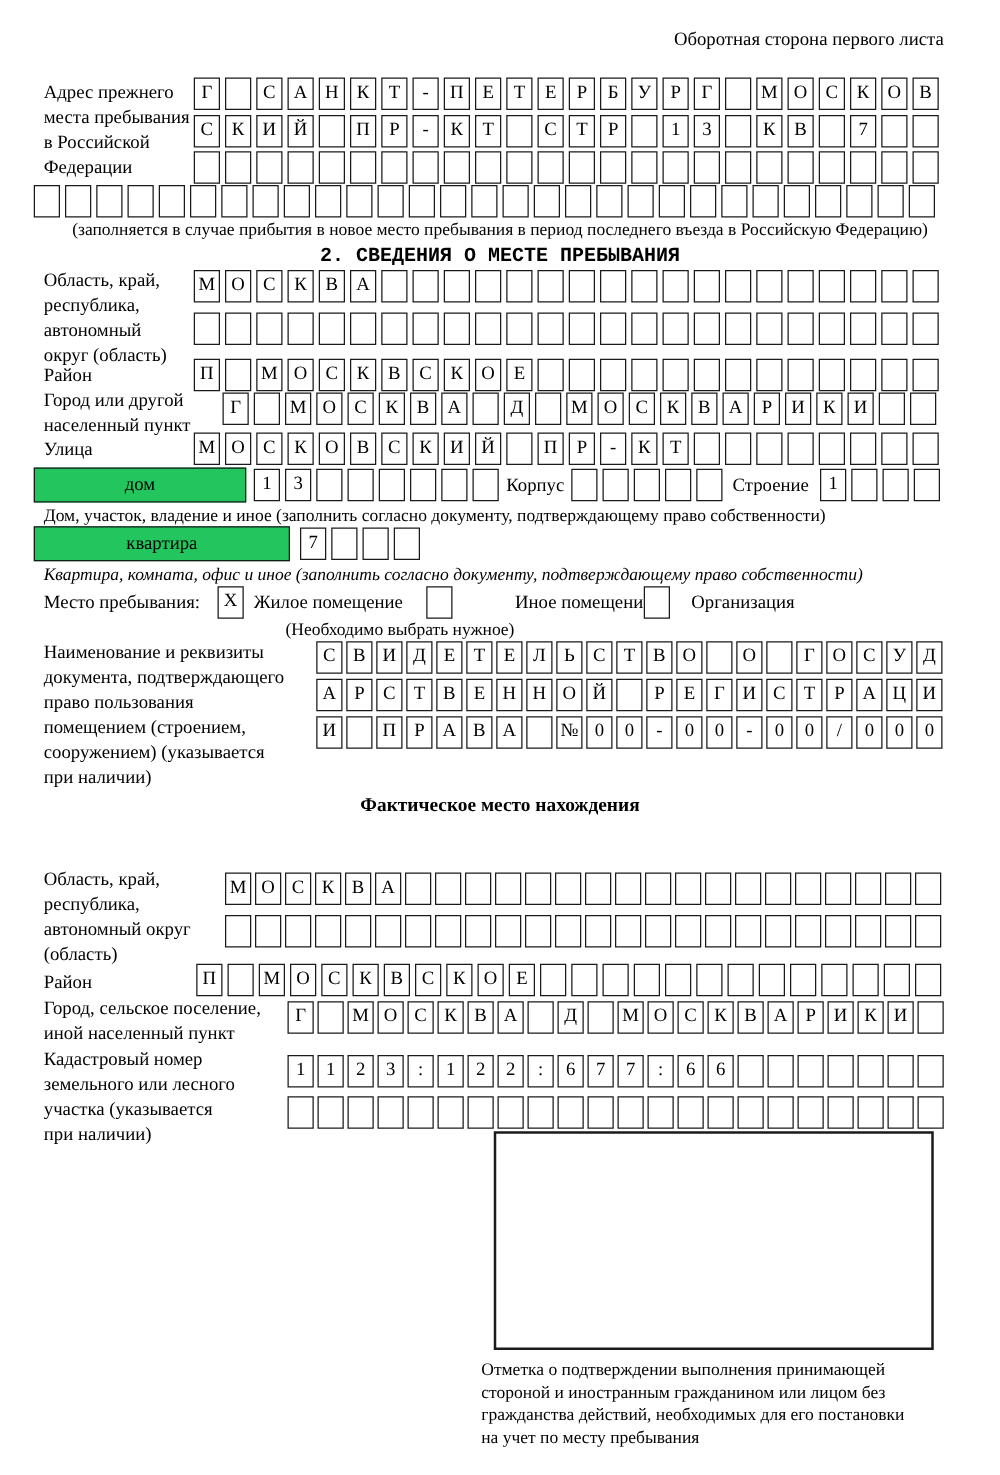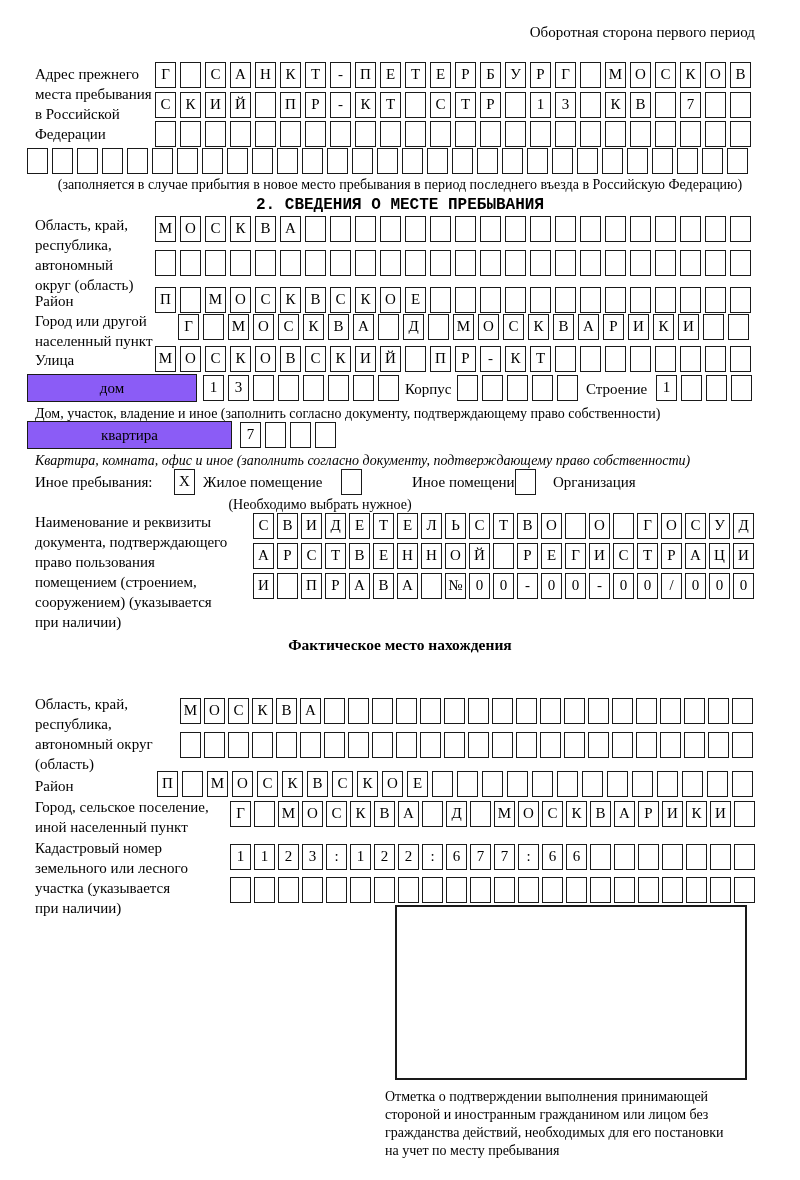--- a/index.html
+++ b/index.html
@@ -19,37 +19,37 @@
 
   .boxrow { position:absolute; display:flex; gap:4px; }
   .boxrow.tight { gap:3px; }
   .cbox {
     flex:0 0 auto; width:21px; height:26px;
     border:1.6px solid #1a1a1a;
     font-size:15px; line-height:23px; text-align:center;
     background:#fff;
   }
   .wide-box {
-    position:absolute; border:1.6px solid #1a1a1a; background:#8b5cf6;
+    position:absolute; border:1.6px solid #1a1a1a; background:#22c55e;
     display:flex; align-items:center; justify-content:center; font-size:15px;
   }
   .checkbox {
     position:absolute; width:21px; height:26px; border:1.6px solid #1a1a1a;
     text-align:center; line-height:23px; font-size:15px; background:#fff;
   }
   .stamp-rect { position:absolute; border:2px solid #1a1a1a; background:#fff; }
   .note-lines div { line-height:20px; }
   .stamp-note div { line-height:18px; }
 </style>
 </head>
 <body>
 
 <div class="page">
 
-  <div class="abs" style="top:24px; right:45px; font-size:15px;">Оборотная сторона первого период</div>
+  <div class="abs" style="top:24px; right:45px; font-size:15px;">Оборотная сторона первого листа</div>
 
   <div class="abs label label-tight" style="left:35px; top:64px; width:120px;">
       <div>Адрес прежнего</div>
       <div>места пребывания</div>
       <div>в Российской</div>
       <div>Федерации</div>
     </div>
   <div class="boxrow" style="left:155px; top:62px;">
       <span class="cbox">Г</span>
       <span class="cbox"></span>
@@ -338,21 +338,21 @@
 
   <div class="wide-box" style="left:27px; top:421px; width:205px; height:28px;">квартира</div>
   <div class="boxrow" style="left:240px; top:422px;">
       <span class="cbox">7</span>
       <span class="cbox"></span>
       <span class="cbox"></span>
       <span class="cbox"></span>
     </div>
   <div class="abs caption" style="left:35px; top:453px;font-style:italic;">Квартира, комната, офис и иное (заполнить согласно документу, подтверждающему право собственности)</div>
 
-  <div class="abs label" style="left:35px; top:472px;">Иное пребывания:</div>
+  <div class="abs label" style="left:35px; top:472px;">Место пребывания:</div>
   <div class="checkbox" style="left:174px; top:469px;">X</div>
   <div class="abs label" style="left:203px; top:472px;">Жилое помещение</div>
   <div class="checkbox" style="left:341px; top:469px;"></div>
   <div class="abs label" style="left:372px; top:472px;margin-left:40px;">Иное помещение</div>
   <div class="checkbox" style="left:515px; top:469px;"></div>
   <div class="abs label" style="left:553px; top:472px;">Организация</div>
   <div class="abs caption" style="left:160px; top:497px; width:320px; text-align:center;">(Необходимо выбрать нужное)</div>
 
   <div class="abs label label-tight" style="left:35px; top:512px; width:215px;">
       <div>Наименование и реквизиты</div>

